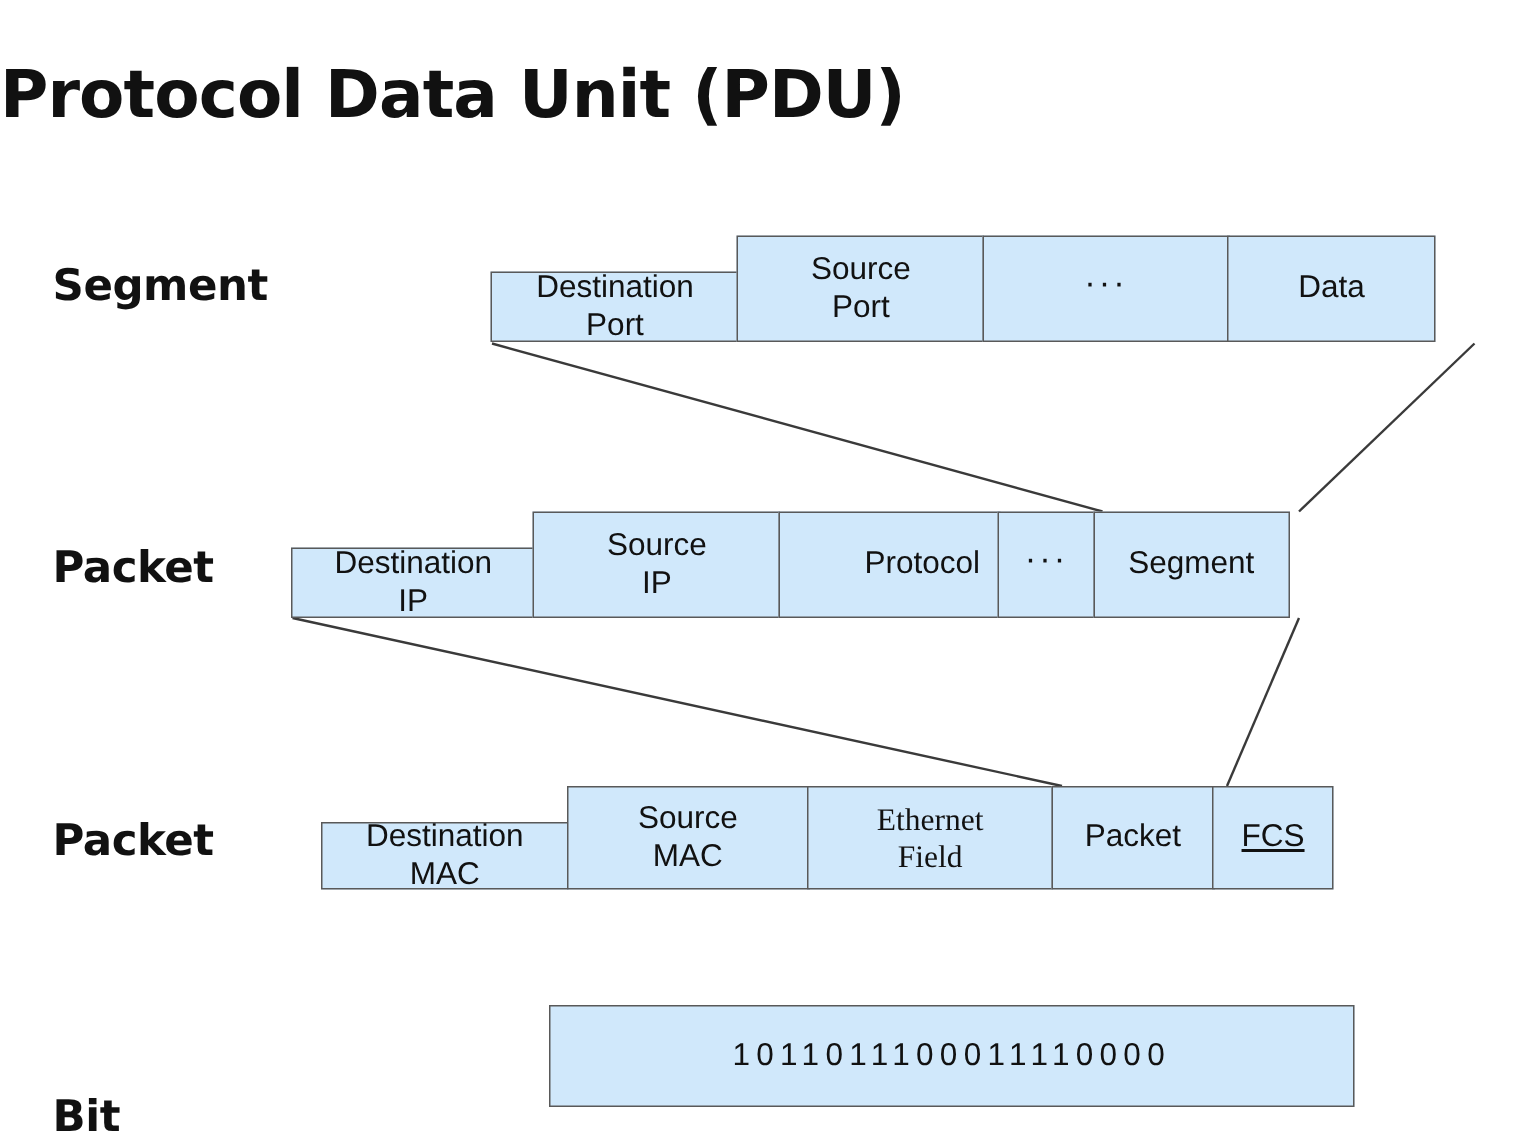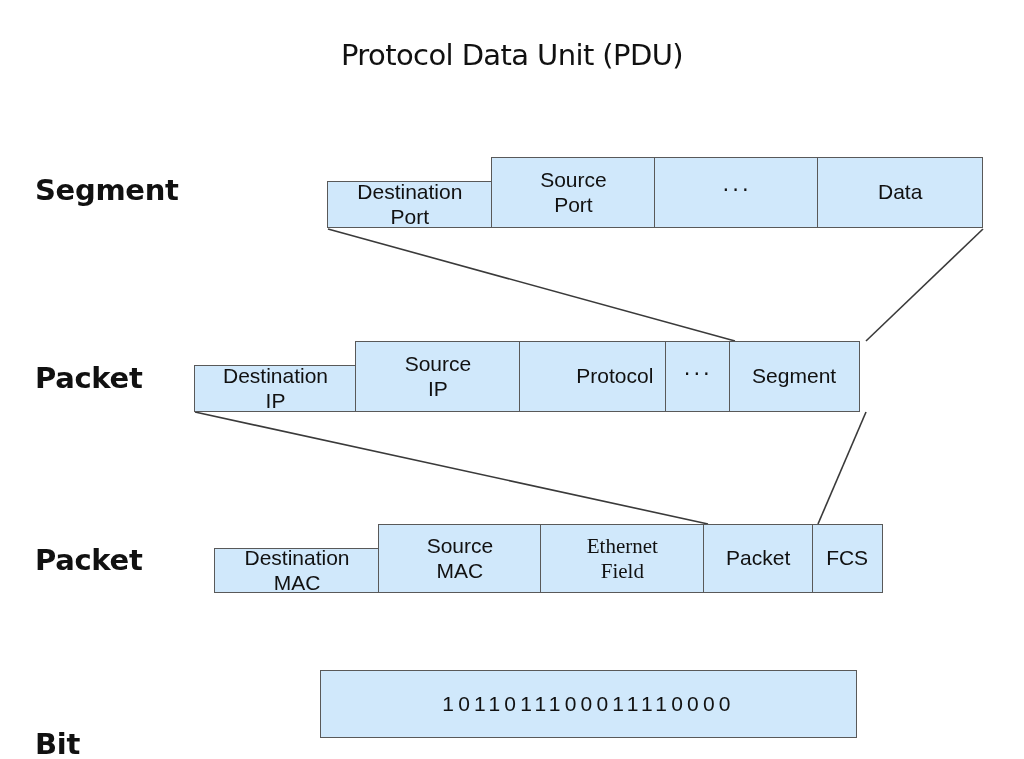--- a/index.html
+++ b/index.html
@@ -21,23 +21,22 @@
     width: 1024px;
     height: 759px;
   }
 
   
   .title {
     position: absolute;
     left: 0;
     top: 38px;
     width: 1024px;
-    text-align: center;
-    font-size: 29px;
-    font-weight: 400;
+    font-size: 44px;
+    font-weight: 700;
     letter-spacing: -0.6px;
     color: #111111;
     font-family: "DejaVu Sans", sans-serif;
   }
 
   
   #connectors {
     position: absolute;
     left: 0;
     top: 0;
@@ -93,20 +92,21 @@
   
   .bit-row {
     position: absolute;
     z-index: 2;
     box-sizing: border-box;
     background: #d0e8fb;
     border: 1.6px solid #595959;
     display: flex;
     align-items: center;
     justify-content: center;
+    margin-left: 46px;
   }
   .bit-text {
     font-size: 21px;
     letter-spacing: 4.2px;
     color: #111111;
     font-family: "Liberation Sans", sans-serif;
   }
 </style>
 </head>
 <body>
@@ -124,21 +124,21 @@
     <line x1="866" y1="412" x2="818" y2="524" stroke="#3a3a3a" stroke-width="1.6"></line>
   </svg>
 
   <div class="row-label" style="top:173px;">Segment</div>
   <div class="pdu-row" style="left:327px; top:157px; width:656px; height:71px;">
     <div class="cell" style="width:166px;">Destination
 Port</div>
     <div class="cell" style="width:165px;">Source
 Port</div>
     <div class="cell ellipsis" style="width:165px;">···</div>
-    <div class="cell" style="width:166px;">Data</div>
+    <div class="cell" style="width:139px;">Data</div>
   </div>
 
   <div class="row-label" style="top:361px;">Packet</div>
   <div class="pdu-row" style="left:194px; top:341px; width:672px; height:71px;">
     <div class="cell" style="width:163px;">Destination
 IP</div>
     <div class="cell" style="width:165px;">Source
 IP</div>
     <div class="cell" style="width:148px;padding-left:48px;">Protocol</div>
     <div class="cell ellipsis" style="width:65px;">···</div>
@@ -147,21 +147,21 @@
 
   <div class="row-label" style="top:543px;">Packet</div>
   <div class="pdu-row" style="left:214px; top:524px; width:675px; height:69px;">
     <div class="cell" style="width:166px;">Destination
 MAC</div>
     <div class="cell" style="width:163px;">Source
 MAC</div>
     <div class="cell" style="width:165px;font-family:Liberation Serif, serif;">Ethernet
 Field</div>
     <div class="cell" style="width:110px;">Packet</div>
-    <div class="cell" style="width:71px;">FCS</div>
+    <div class="cell" style="width:81px;text-decoration:underline;">FCS</div>
   </div>
 
   <div class="row-label" style="top:687px;margin-top:40px;">Bit</div>
   <div class="bit-row" style="left:320px; top:670px; width:537px; height:68px;">
     <span class="bit-text">1011011100011110000</span>
   </div>
 
 </div>
 
 </body></html>

